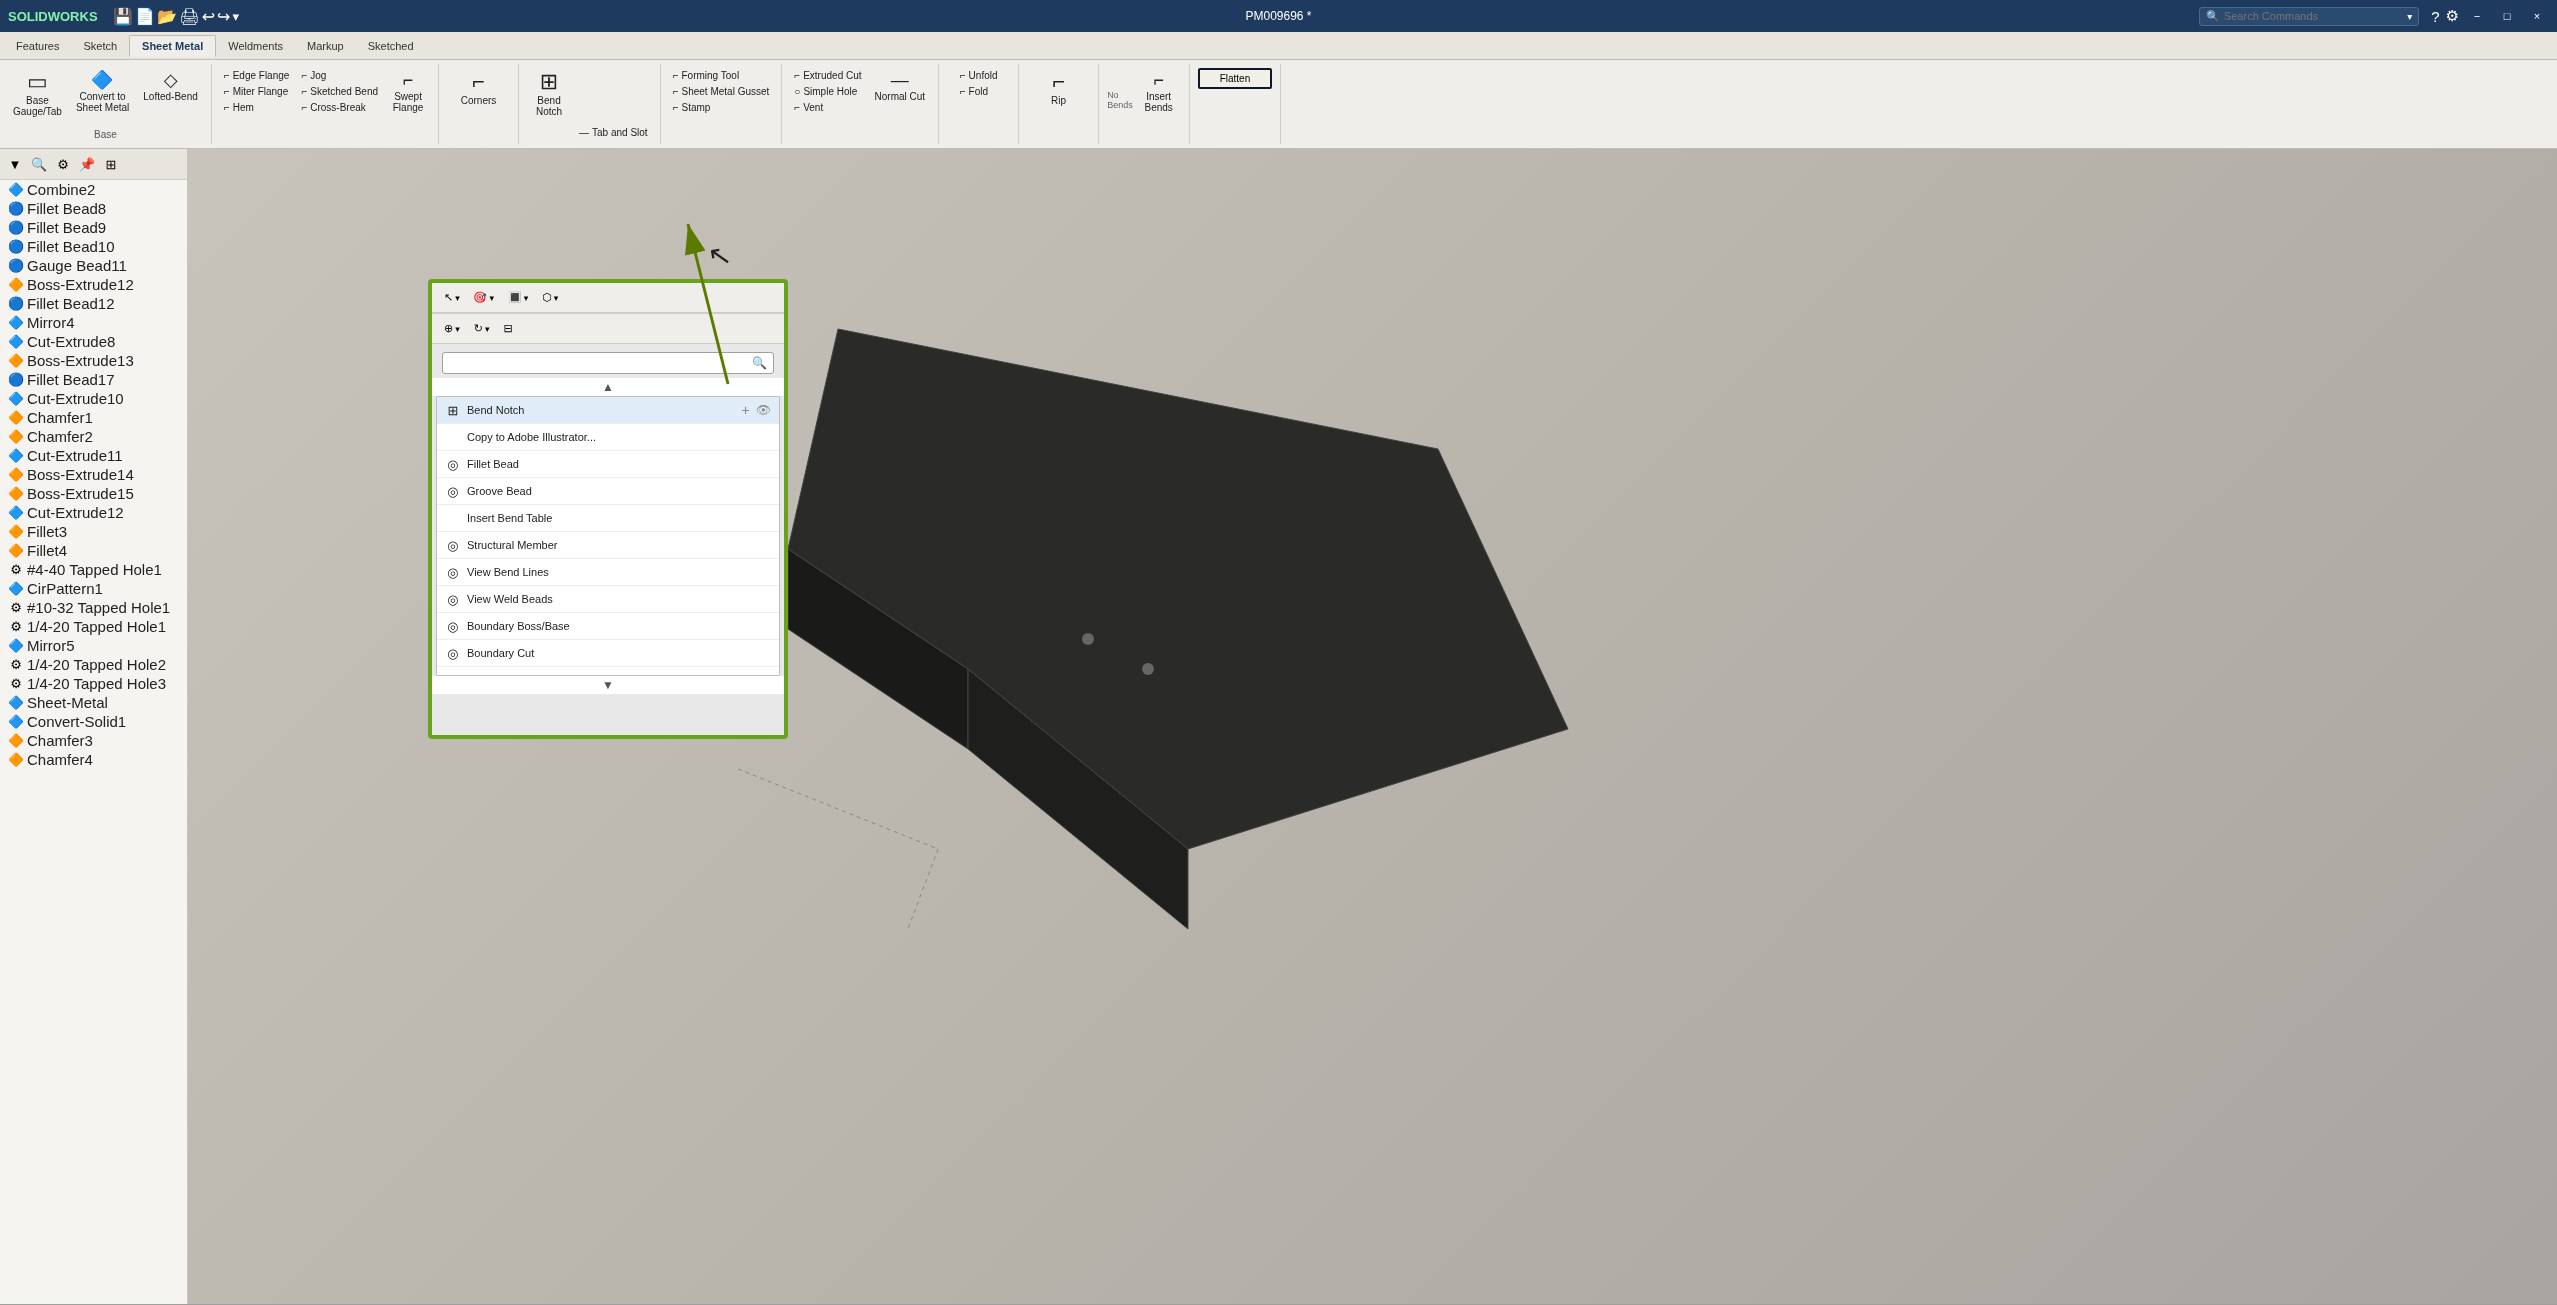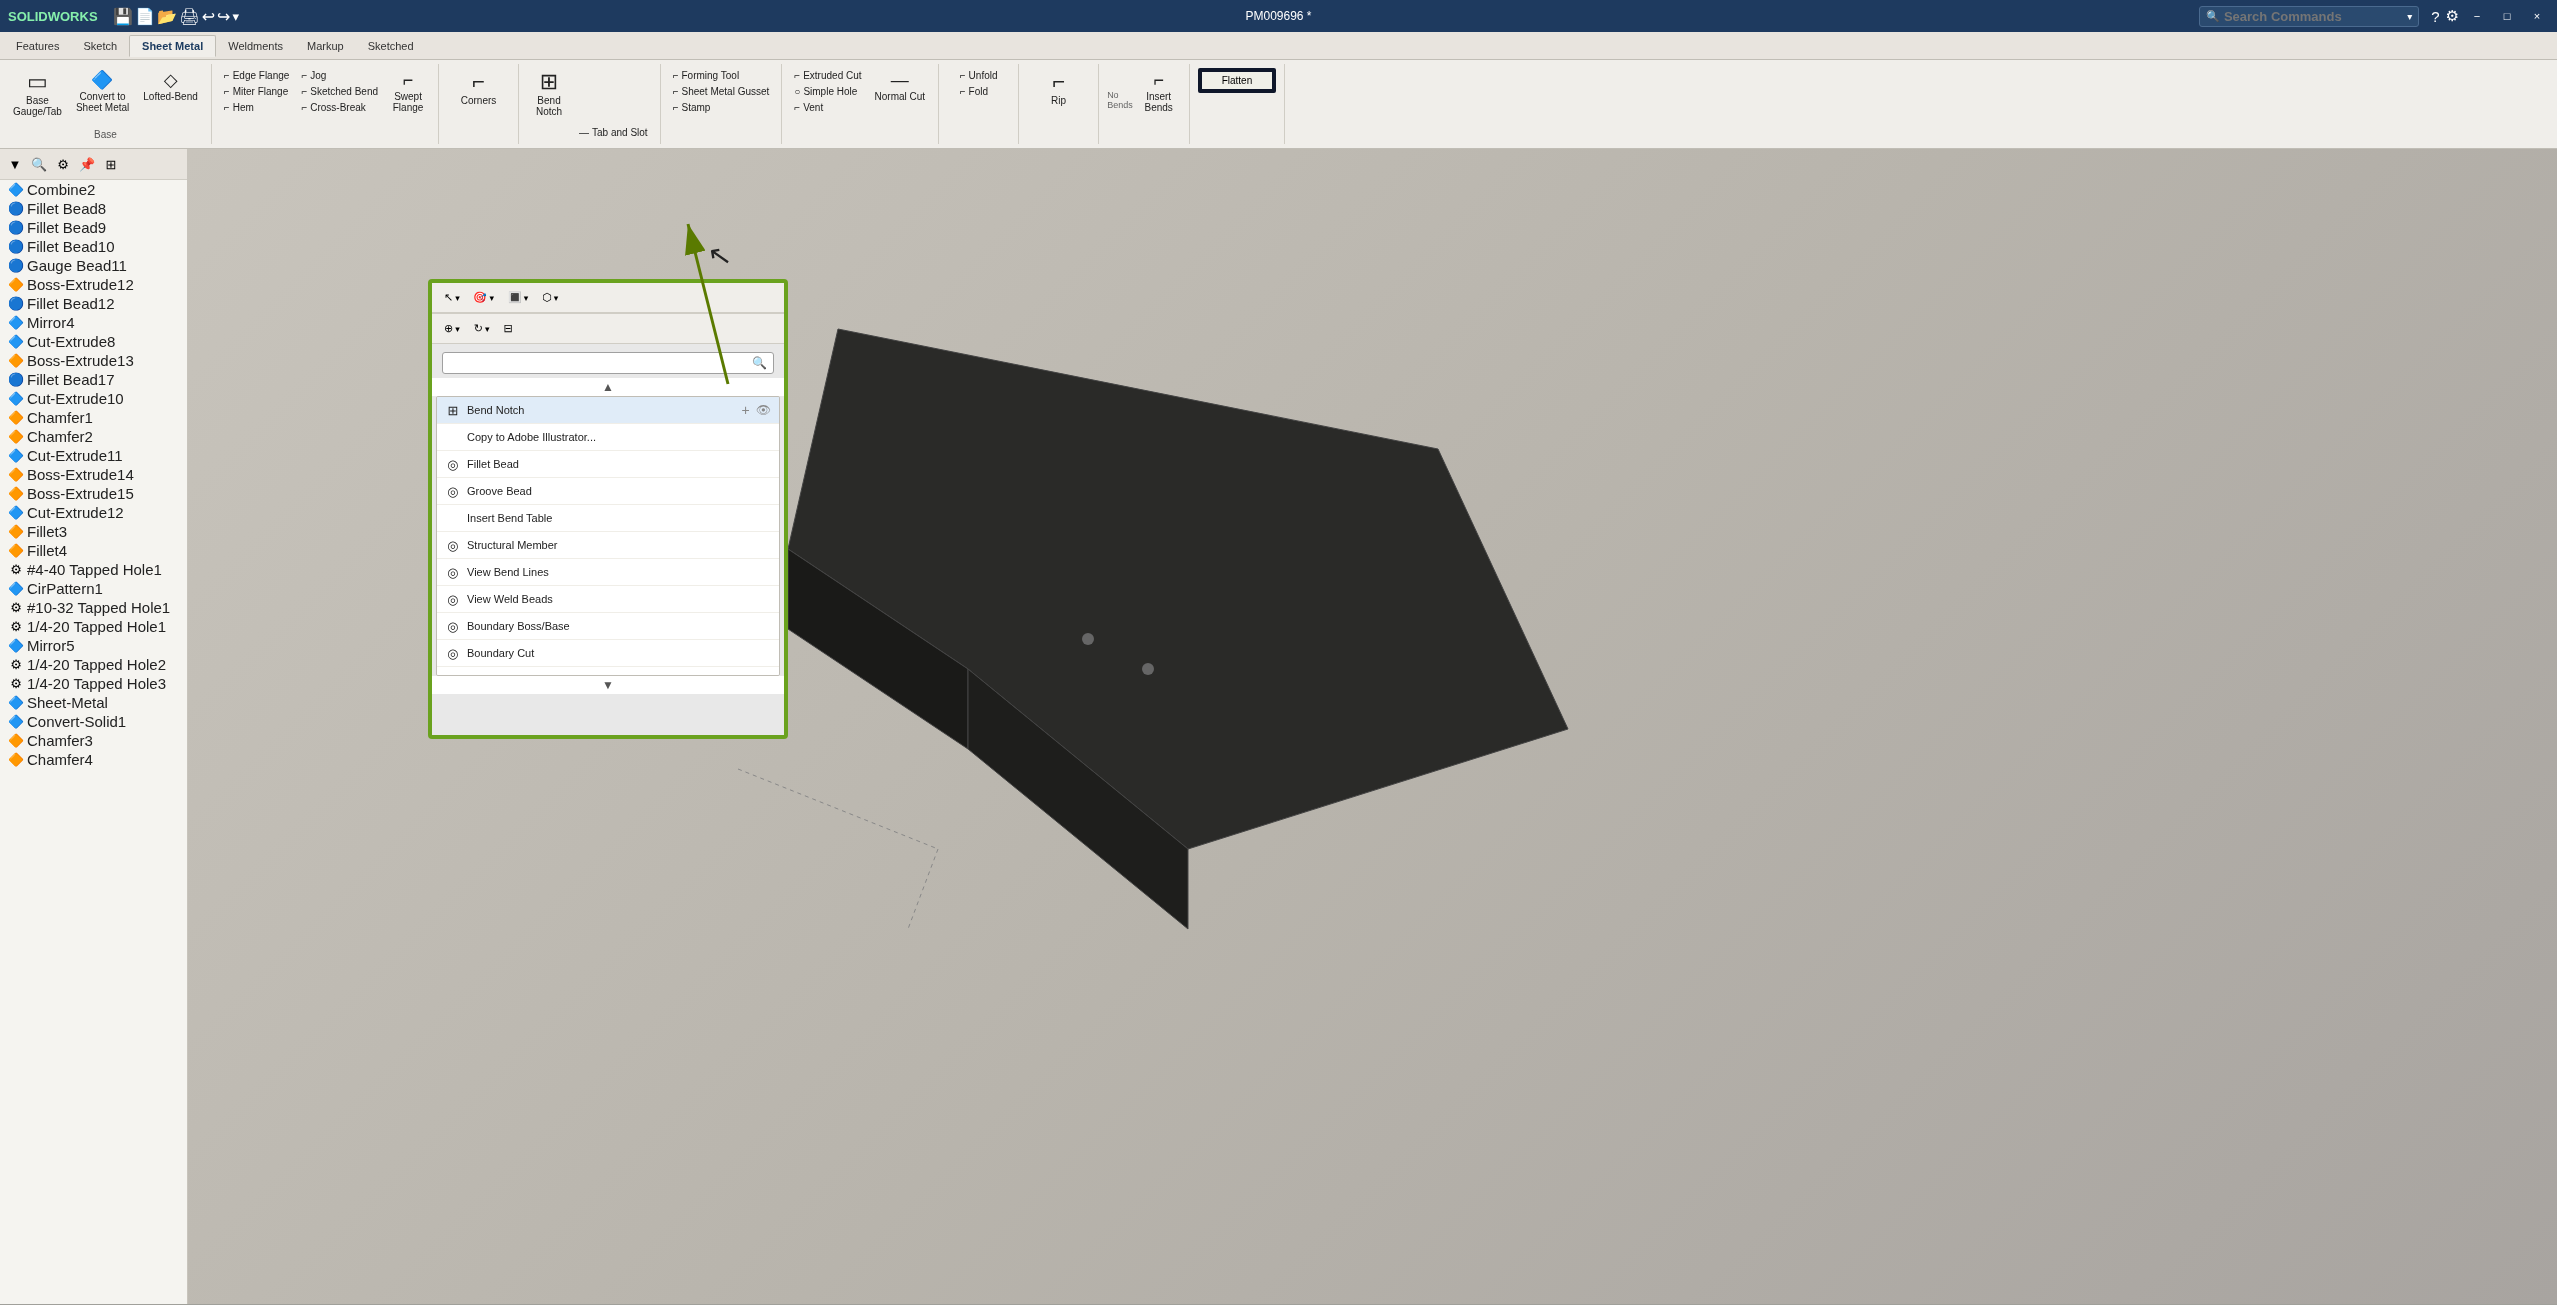--- a/index.html
+++ b/index.html
@@ -11,21 +11,21 @@
       padding: 0 8px; color: white; position: relative;
     }
     #title-bar .logo { color: #86efac; font-weight: bold; font-size: 13px; margin-right: 8px; }
     #title-bar .title-center { position: absolute; left: 50%; transform: translateX(-50%); font-size: 12px; }
     #title-bar .title-right { margin-left: auto; display: flex; align-items: center; gap: 6px; }
     #title-bar .search-box {
       display: flex; align-items: center; background: #2a4a6f; border: 1px solid #4a6a8f;
       border-radius: 3px; padding: 2px 6px; color: white; font-size: 11px; min-width: 220px;
     }
     #title-bar .search-box input {
-      background: transparent; border: none; color: white; font-size: 13px; outline: none; flex: 1; font-weight: bold;
+      background: transparent; border: none; color: white; font-size: 11px; outline: none; flex: 1;
     }
     #title-bar .win-btn { width: 24px; height: 24px; display: flex; align-items: center; justify-content: center; cursor: pointer; }
 
     
     #ribbon {
       background: #f0eeea; border-bottom: 1px solid #c0bdb5;
     }
     #ribbon-tabs {
       display: flex; align-items: center; background: #e8e4de; height: 28px; border-bottom: 1px solid #c0bdb5;
       padding: 0 4px;
@@ -129,21 +129,21 @@
       height: 22px; background: #c8c4be; border-top: 1px solid #a0a09a;
       display: flex; align-items: center; padding: 0 8px; font-size: 10px; color: #333; gap: 12px;
     }
 
     
     ::-webkit-scrollbar { width: 8px; height: 8px; }
     ::-webkit-scrollbar-track { background: #e0dcd4; }
     ::-webkit-scrollbar-thumb { background: #a09c94; border-radius: 2px; }
 
     .flatten-btn {
-      background: #f0f0e8; border: 4px solid #0f172a; padding: 3px 20px;
+      background: #f0f0e8; border: 2px solid #0f172a; padding: 3px 20px;
       cursor: pointer; font-size: 10px; border-radius: 2px;
     }
 
     .no-bends-area { display: flex; flex-direction: column; align-items: center; font-size: 10px; color: #444; }
   </style>
 </head>
 <body>
 
 <div id="title-bar">
   <span class="logo">SOLIDWORKS</span>

